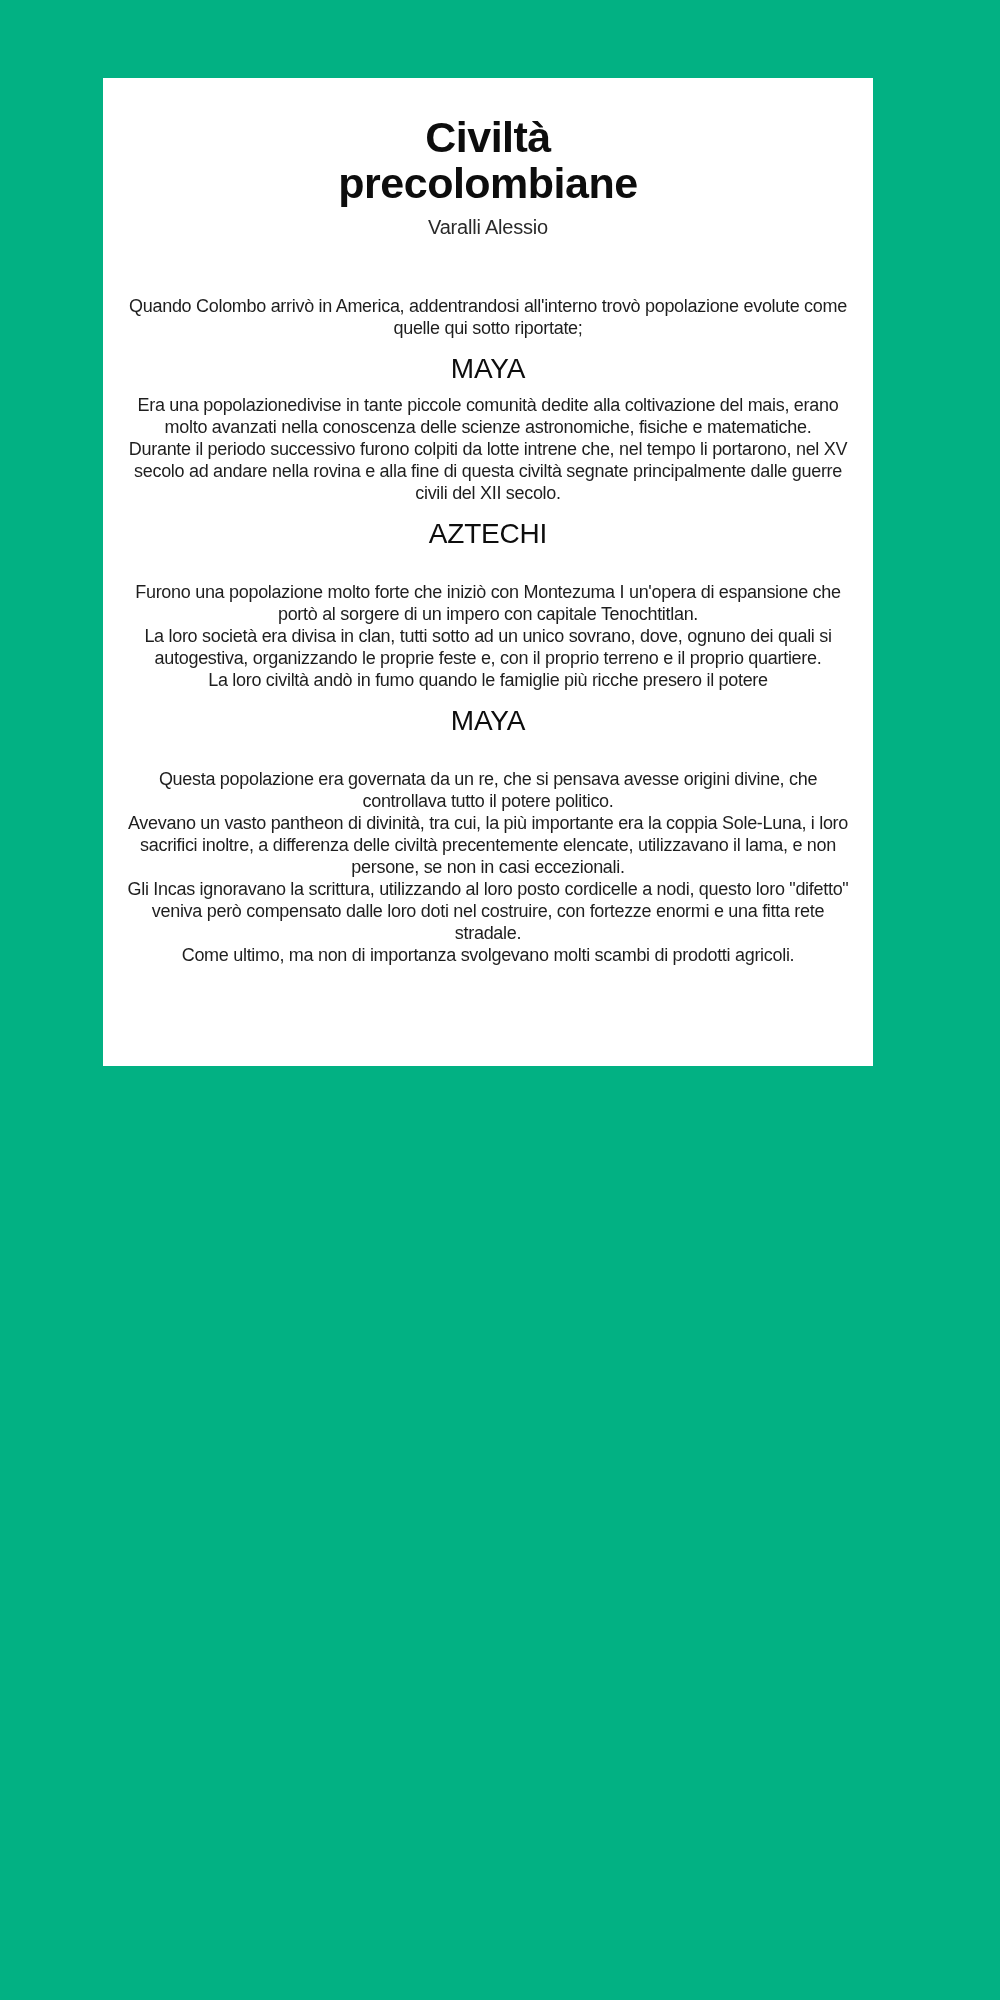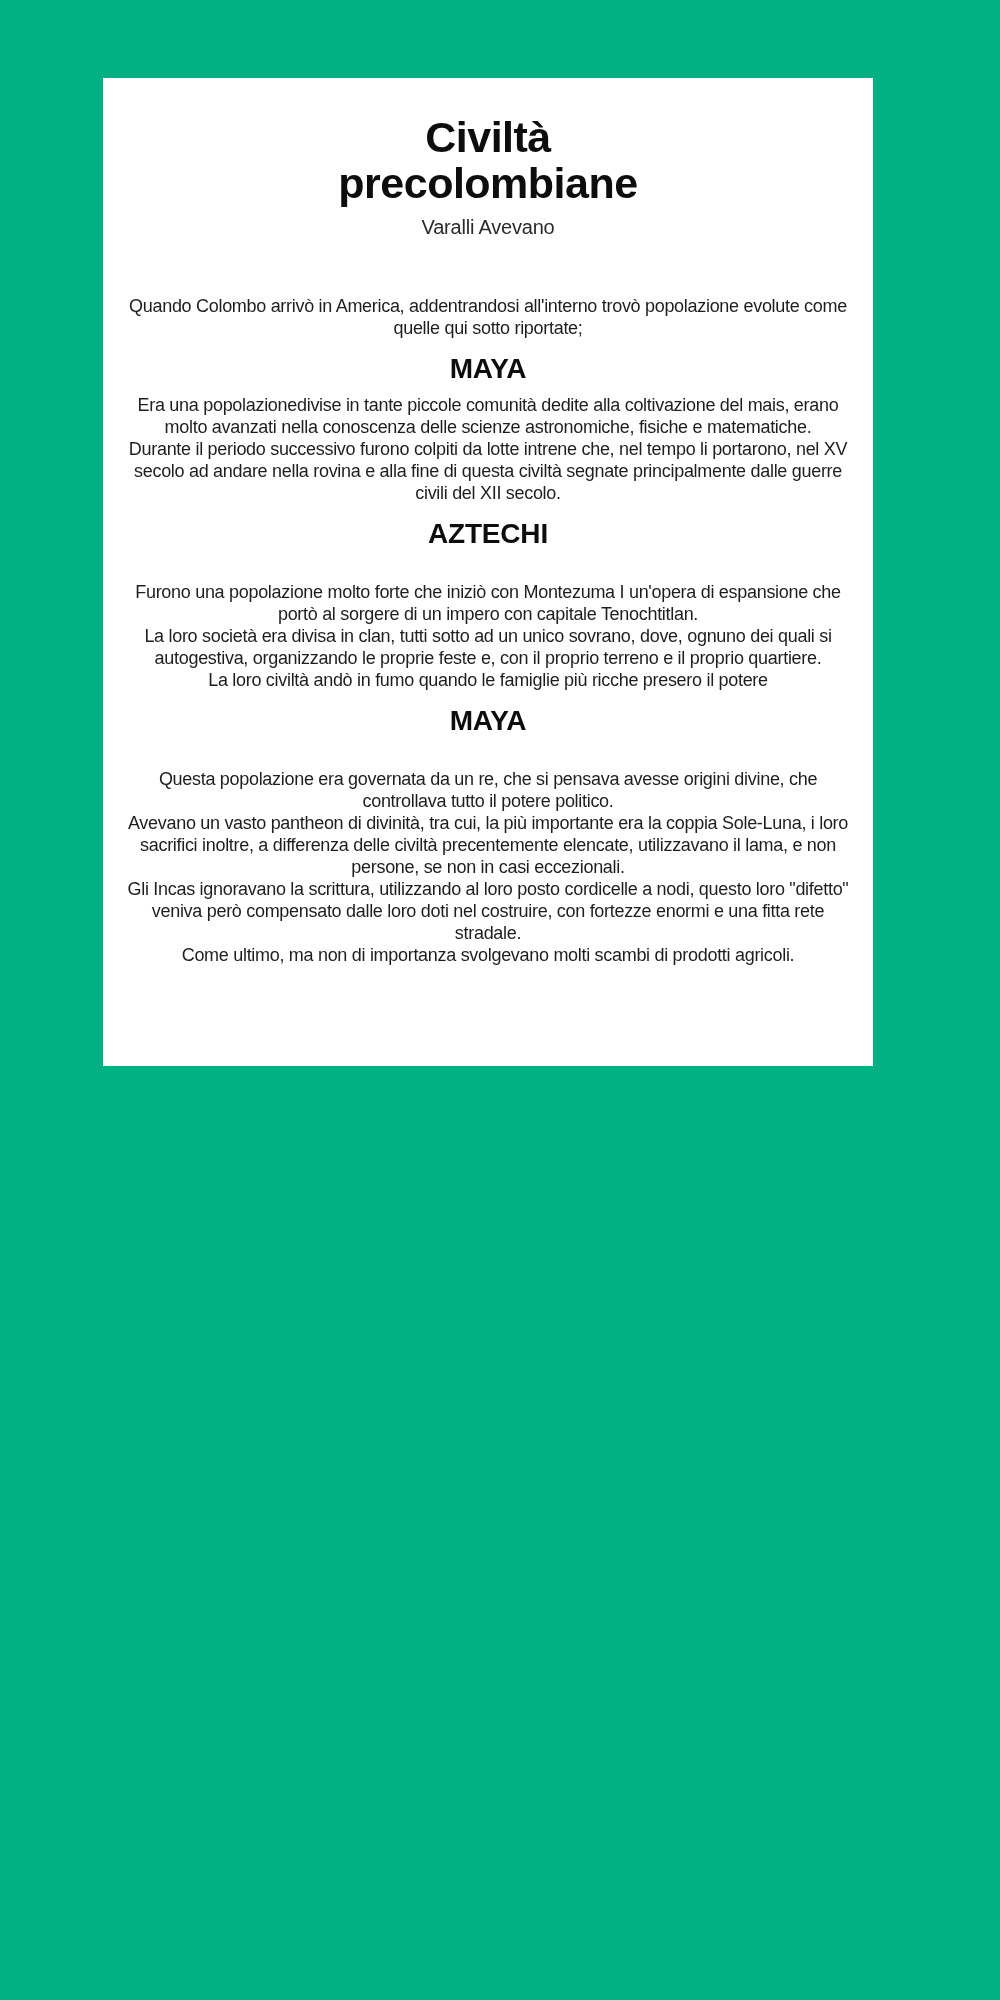--- a/index.html
+++ b/index.html
@@ -51,37 +51,37 @@
     letter-spacing: -0.3px;
     white-space: pre-line;
     font-stretch: semi-condensed;
   }
   .intro-paragraph {
     margin-bottom: 6px;
   }
   .section-heading {
     font-size: 28px;
     line-height: 31px;
-    font-weight: bold;
+    font-weight: normal;
     color: var(--heading-color);
     letter-spacing: -0.2px;
     margin-top: 14px;
     margin-bottom: 10px;
   }
 </style>
 </head>
 <body>
 
 <div class="page-card">
   <div class="page-content">
 
     <h1 class="doc-title">Civiltà
 precolombiane</h1>
 
-    <div class="doc-author">Varalli Avevano</div>
+    <div class="doc-author">Varalli Alessio</div>
 
     <p class="doc-paragraph intro-paragraph">Quando Colombo arrivò in America, addentrandosi all'interno trovò popolazione evolute come quelle qui sotto riportate;</p>
 
     <section>
       <h2 class="section-heading">MAYA</h2>
       <p class="doc-paragraph">Era una popolazionedivise in tante piccole comunità dedite alla coltivazione del mais, erano molto avanzati nella conoscenza delle scienze astronomiche, fisiche e matematiche.
 Durante il periodo successivo furono colpiti da lotte intrene che, nel tempo li portarono, nel XV secolo ad andare nella rovina e alla fine di questa civiltà segnate principalmente dalle guerre civili del XII secolo.</p>
     </section>
 
     <section>

